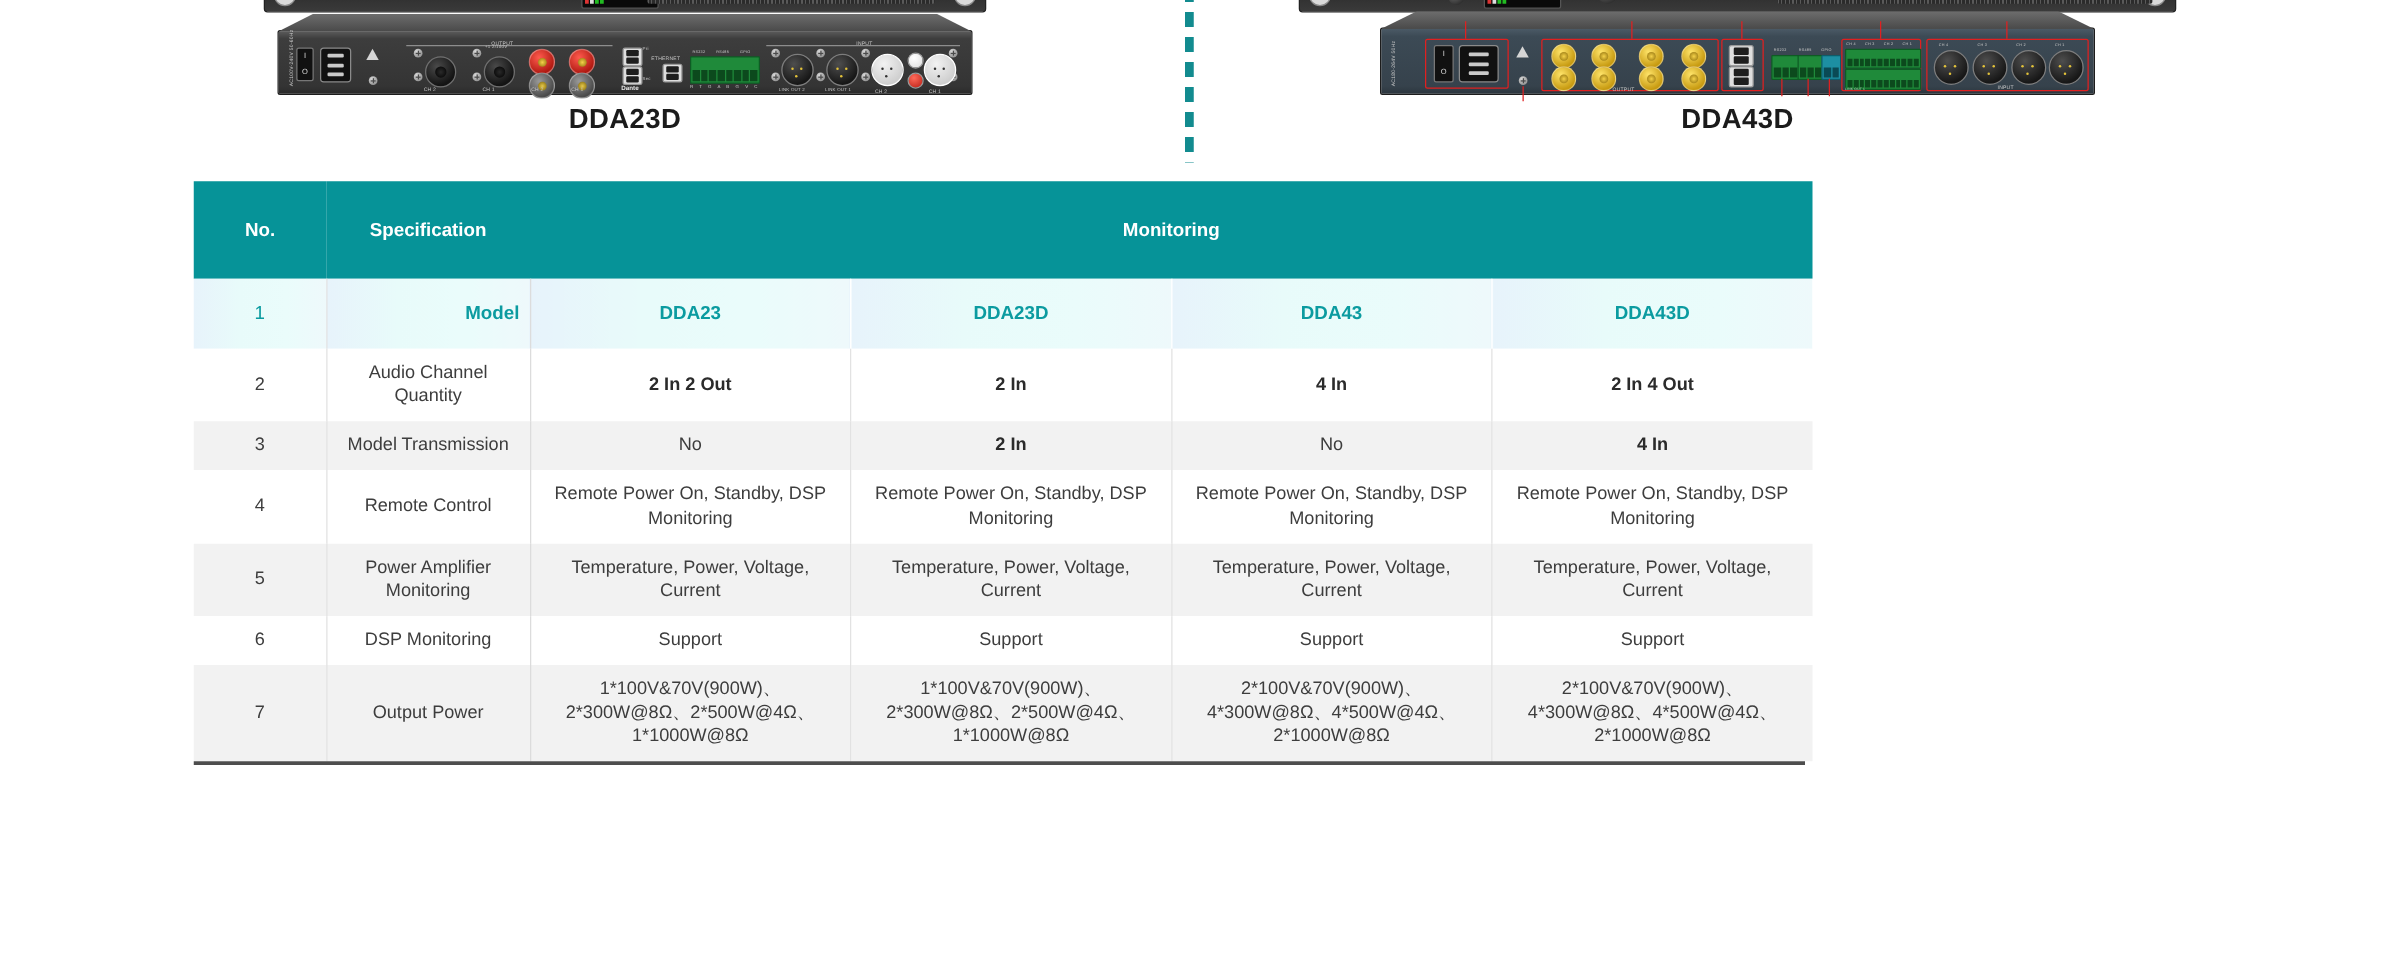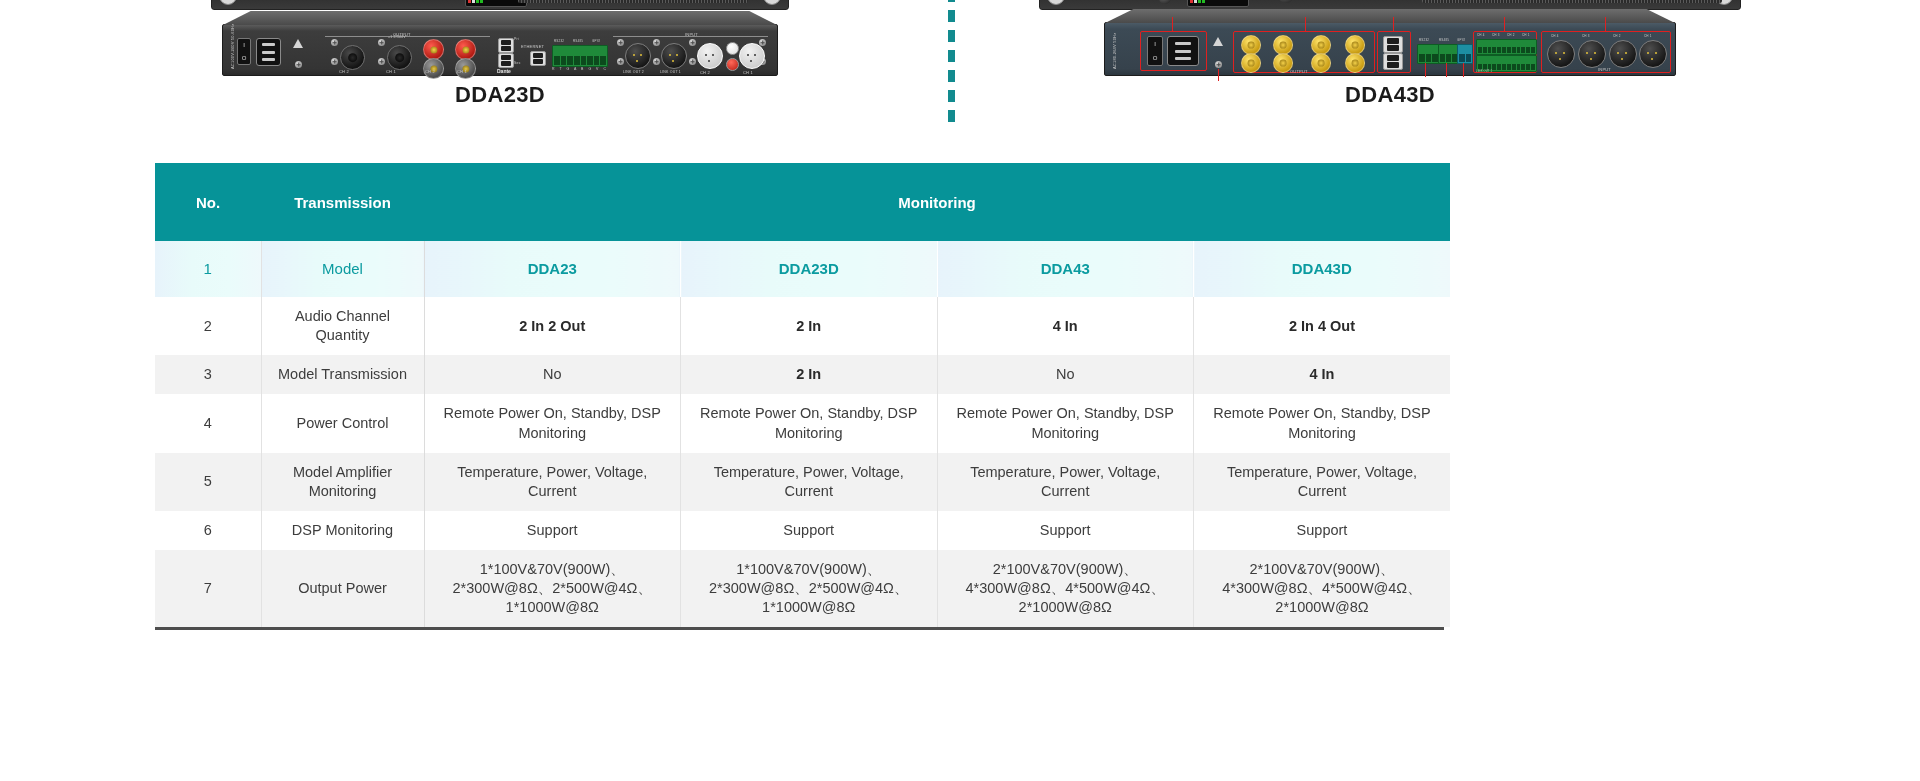--- a/index.html
+++ b/index.html
@@ -162,21 +162,21 @@
     pointer-events:none;
   }
   .annot-line{position:absolute;width:1px;background:#e02020;}
   .dante{
     position:absolute;color:#e8e8e8;font-size:5px;font-weight:bold;
     font-family:"Liberation Sans",sans-serif;
   }
 
   
   .table-wrap{
-    position:absolute;left:155px;top:163px;width:1289px;
+    position:absolute;left:155px;top:145px;width:1289px;
   }
   table{border-collapse:collapse;width:100%;table-layout:fixed;}
   thead th{
     background:#069398;color:#fff;font-size:15px;font-weight:bold;
     height:76px;vertical-align:middle;
   }
   th.c-no{width:104px;}
   th.c-spec{width:161px;}
   th.c-params{width:1024px;}
 
@@ -190,21 +190,21 @@
   tbody tr td.no-col{width:104px;border-right:1px solid #e2e2e2;}
   tbody tr td.spec-col{width:161px;border-right:1px solid #dcdcdc;}
 
   tr.model-row td{
     color:#0b9ba0;font-weight:bold;font-size:15px;
     background:linear-gradient(to right,#e7f3fb,#e8fbfa 35%,#eafcfb 70%,#eef9fb);
     border-right:1px solid #ffffff;
     height:44px;padding:6px 8px;
   }
   tr.model-row td.no-col{font-weight:normal;}
-  tr.model-row td.spec-col{font-weight:normal;}
+  tr.model-row td.spec-col{font-weight:bold;text-align:right;}
 
   tr.shade td{background:#f2f2f2;}
   tr.plain td{background:#ffffff;}
   td.b{font-weight:bold;color:#2b2b2b;}
   .tbl-foot{border-top:3px solid #4d4d4d;}
 </style>
 </head>
 <body>
 
 <div class="page">
@@ -486,21 +486,21 @@
       </div>
       <div class="prod-caption">DDA43D</div>
     </div>
   </div>
 
   <div class="table-wrap">
     <table>
       <thead>
         <tr>
           <th class="c-no">No.</th>
-          <th class="c-spec">Transmission</th>
+          <th class="c-spec">Specification</th>
           <th class="c-params" colspan="4">Monitoring</th>
         </tr>
       </thead>
       <tbody id="tbody">
           <tr class="model-row">
             <td class="no-col">1</td>
             <td class="spec-col">Model</td>
             <td>DDA23</td>
             <td>DDA23D</td>
             <td>DDA43</td>
@@ -517,29 +517,29 @@
           <tr class="shade">
             <td class="no-col">3</td>
             <td class="spec-col">Model Transmission</td>
             <td>No</td>
             <td class="b">2 In</td>
             <td>No</td>
             <td class="b">4 In</td>
           </tr>
           <tr class="plain">
             <td class="no-col">4</td>
-            <td class="spec-col">Power Control</td>
+            <td class="spec-col">Remote Control</td>
             <td>Remote Power On, Standby, DSP Monitoring</td>
             <td>Remote Power On, Standby, DSP Monitoring</td>
             <td>Remote Power On, Standby, DSP Monitoring</td>
             <td>Remote Power On, Standby, DSP Monitoring</td>
           </tr>
           <tr class="shade">
             <td class="no-col">5</td>
-            <td class="spec-col">Model Amplifier Monitoring</td>
+            <td class="spec-col">Power Amplifier Monitoring</td>
             <td>Temperature, Power, Voltage, Current</td>
             <td>Temperature, Power, Voltage, Current</td>
             <td>Temperature, Power, Voltage, Current</td>
             <td>Temperature, Power, Voltage, Current</td>
           </tr>
           <tr class="plain">
             <td class="no-col">6</td>
             <td class="spec-col">DSP Monitoring</td>
             <td>Support</td>
             <td>Support</td>

